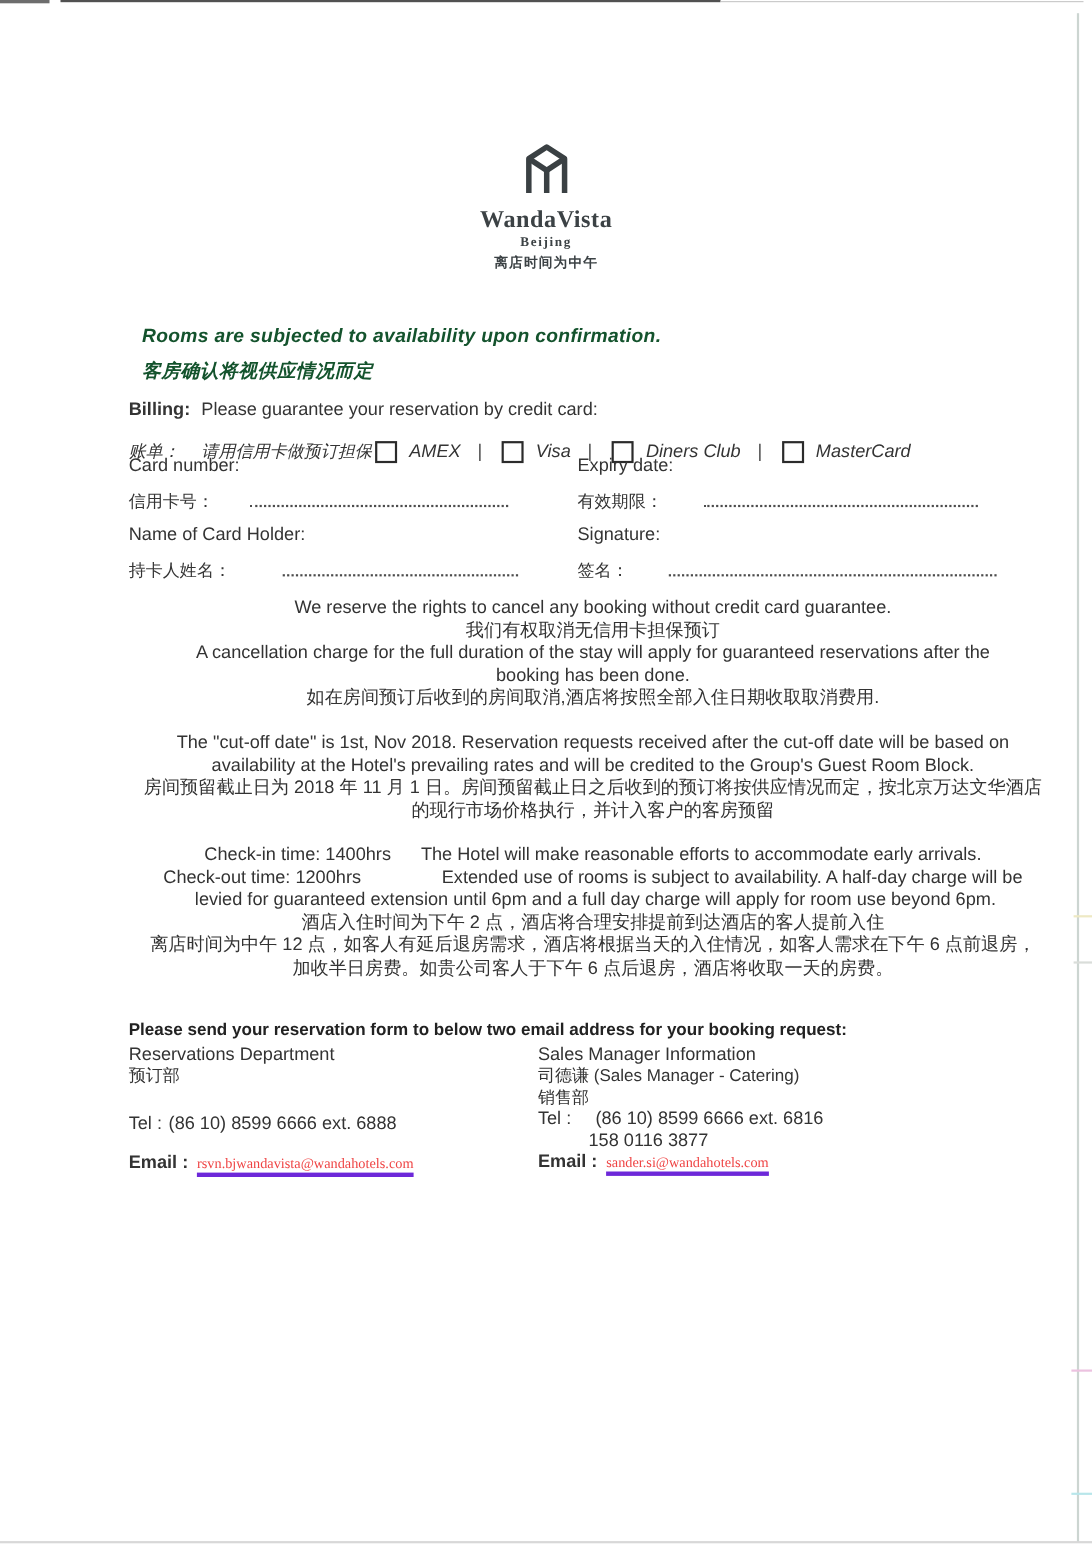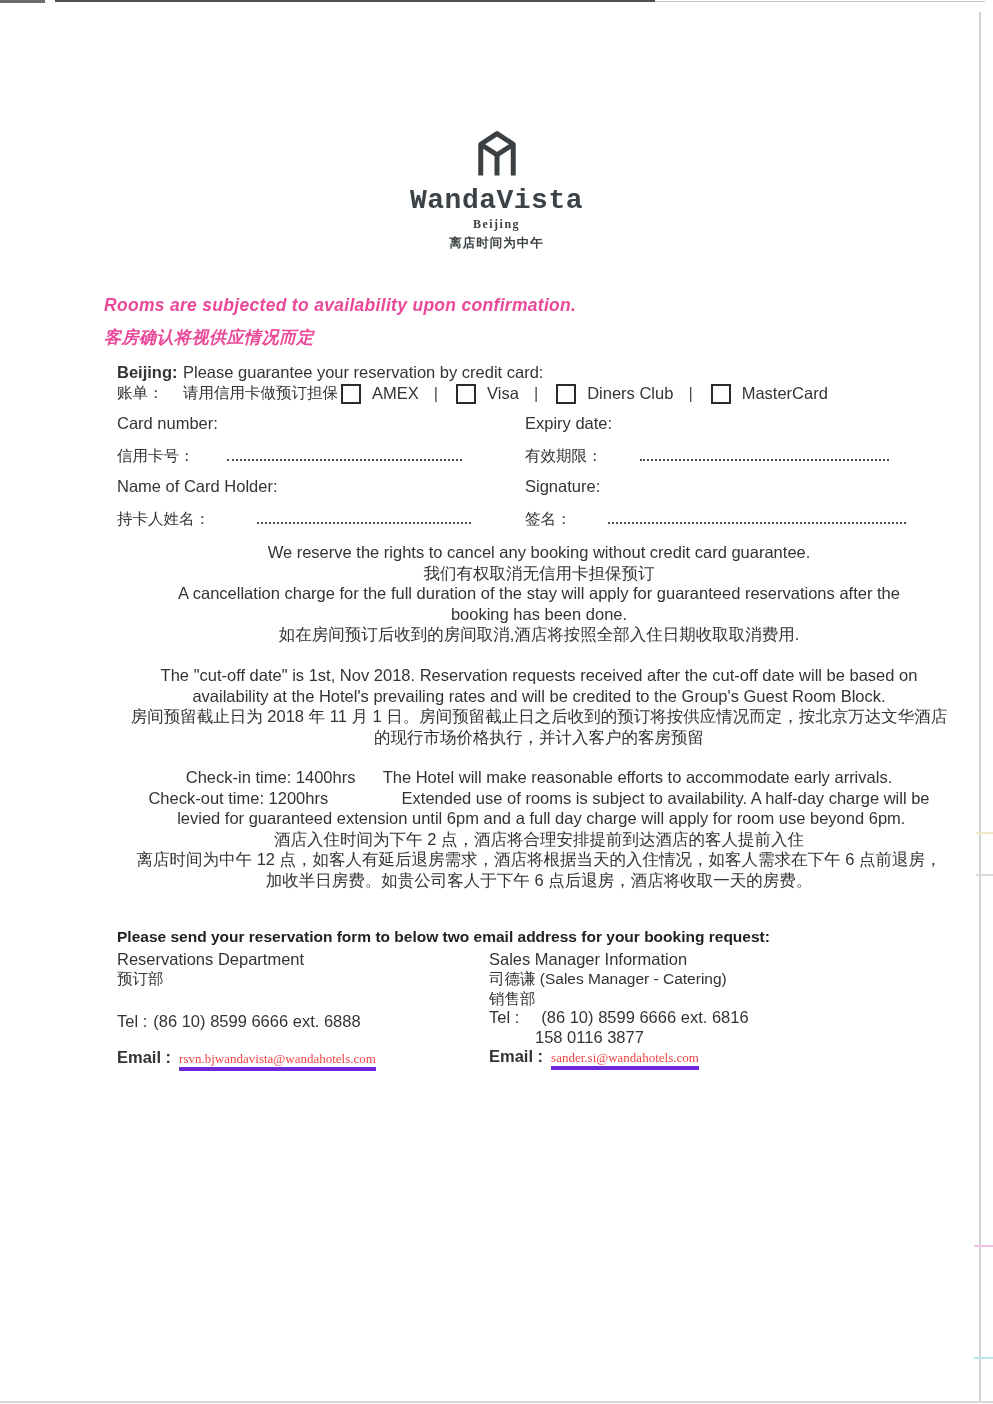--- a/index.html
+++ b/index.html
@@ -13,31 +13,31 @@
   .top-line-b{left:55px;top:0;width:600px;height:2px;background:#515151;}
   .top-line-c{left:655px;top:1px;width:330px;height:1px;background:#c6c6c6;}
   .right-line{left:979px;top:12px;width:2px;height:1390px;background:#ccd5d1;}
   .tick-yellow{left:976px;top:832px;width:17px;height:2px;background:#eee9c4;}
   .tick-gray{left:976px;top:874px;width:17px;height:2px;background:#d9ddd9;}
   .tick-pink{left:974px;top:1245px;width:19px;height:2px;background:#ecc2e0;}
   .tick-cyan{left:974px;top:1357px;width:19px;height:2px;background:#b8e6ea;}
   .bottom-line{left:0;top:1401px;width:993px;height:2px;background:#d8d8d8;}
   
   .logo{position:absolute;top:128px;left:0;right:0;text-align:center;color:#3c4245;}
-  .logo-brand{font-family:Liberation Mono, monospace;font-weight:bold;font-size:28px;letter-spacing:.5px;margin-top:3px;}
+  .logo-brand{font-family:Liberation Serif, serif;font-weight:bold;font-size:22px;letter-spacing:.5px;margin-top:3px;}
   .logo-city{font-family:"Liberation Serif",serif;font-weight:bold;font-size:12px;letter-spacing:1.5px;margin-top:1px;}
   .logo-cn{font-weight:bold;font-size:12.5px;letter-spacing:1px;margin-top:3px;}
   
-  .notice{position:absolute;top:295px;left:104px;color:#ec4899;}
+  .notice{position:absolute;top:295px;left:129px;color:#14532d;}
   .notice-en{font-size:17.5px;font-weight:bold;font-style:italic;letter-spacing:.3px;}
   .notice-zh{font-size:17px;font-weight:bold;font-style:italic;margin-top:10px;letter-spacing:.5px;}
   
   .billing{position:absolute;top:363px;left:117px;width:840px;font-size:16.5px;color:#343434;}
   .b-row{display:flex;align-items:center;}
-  .b-row + .b-row{margin-top:1px;}
+  .b-row + .b-row{margin-top:18px;font-style:italic;}
   .b-label{font-weight:bold;min-width:66px;}
   .b-label-zh{font-weight:normal;min-width:66px;font-size:15.5px;}
   .zh-instr{font-size:15.5px;}
   .cb{display:inline-block;width:16px;height:16px;border:2px solid #2b2b2b;background:#fff;margin:0 11px 0 3px;flex:none;}
   .pipe{margin:0 15px;color:#4a4a4a;}
   .opt{white-space:nowrap;display:inline-flex;align-items:center;}
   
   .fields{position:absolute;top:414px;left:117px;width:840px;font-size:16.5px;color:#343434;}
   .f-row{position:absolute;left:0;width:840px;white-space:nowrap;}
   .f-right{position:absolute;left:396px;top:0;white-space:nowrap;margin-left:12px;}
@@ -91,21 +91,21 @@
     <div class="logo-cn">离店时间为中午</div>
   </div>
 
   <div class="notice">
     <div class="notice-en">Rooms are subjected to availability upon confirmation.</div>
     <div class="notice-zh">客房确认将视供应情况而定</div>
   </div>
 
   <div class="billing">
     <div class="b-row">
-      <span class="b-label">Beijing:</span>
+      <span class="b-label">Billing:</span>
       <span>Please guarantee your reservation by credit card:</span>
     </div>
     <div class="b-row">
       <span class="b-label-zh">账单：</span>
       <span class="zh-instr">请用信用卡做预订担保</span>
       <span class="opt">
         <span class="cb"></span>
         <span>AMEX</span>
       </span>
       <span class="pipe">|</span>

